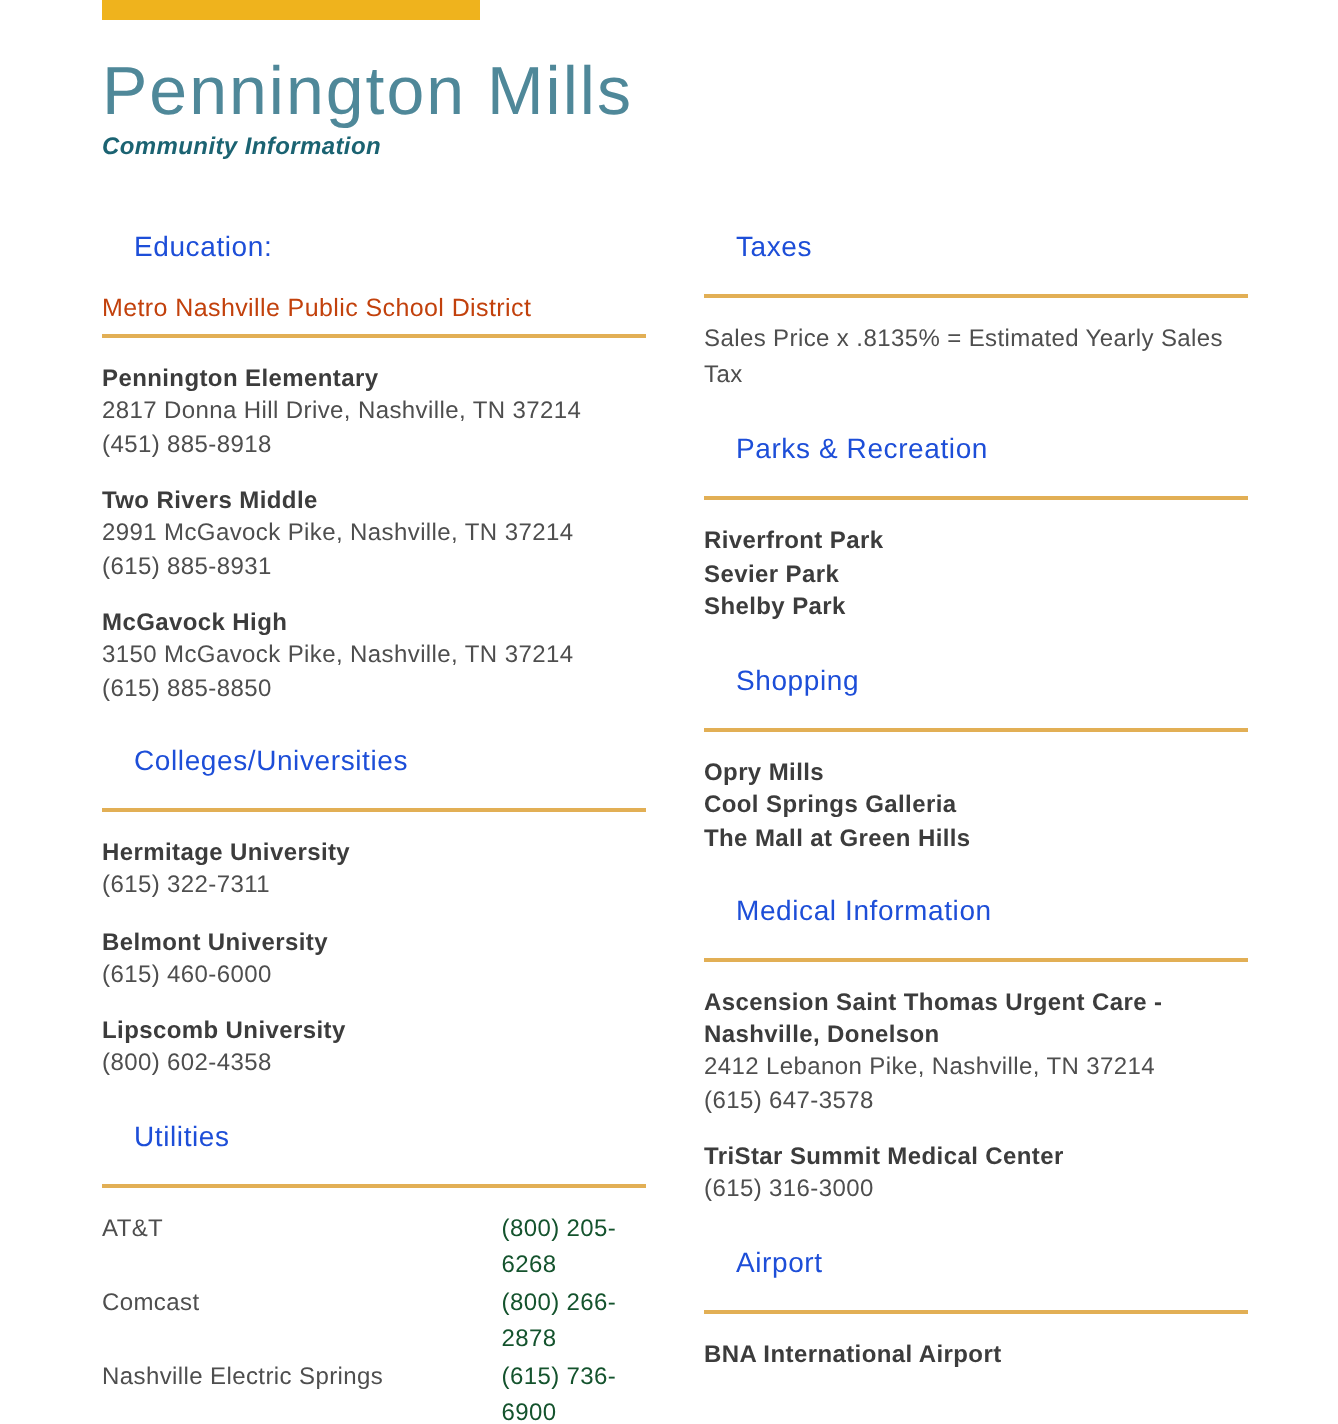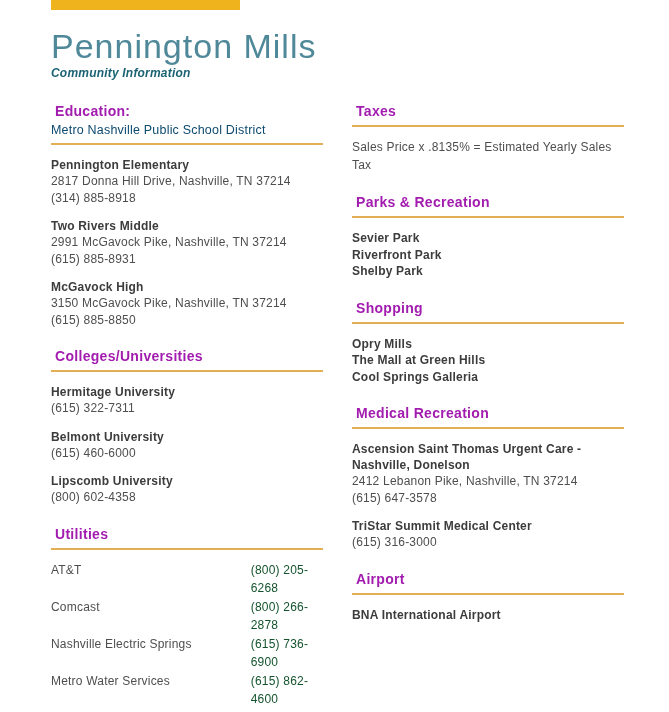--- a/index.html
+++ b/index.html
@@ -32,28 +32,28 @@
   }
 
   .columns {
     display: flex; gap: 29px;
     margin: 19px 0 0 51px;
   }
   .col { width: 272px; }
 
   .sec { margin-bottom: 20px; }
   .sec-heading {
-    margin: 4px;
-    font-size: 14px; font-weight: bold;
-    color: #a21caf; letter-spacing: .3px;
+    margin: 16px;
+    font-size: 14px; font-weight: normal;
+    color: #1d4ed8; letter-spacing: .3px;
   }
   .rule { height: 0; border-bottom: 2px solid #E2AF55; margin-top: 6px; }
   .district {
     margin-top: 4px;
-    font-size: 12.5px; color: #0c4a6e; letter-spacing: .2px;
+    font-size: 12.5px; color: #c2410c; letter-spacing: .2px;
   }
 
   .entry { margin-top: 12px; }
   .entry-name {
     font-size: 12px; font-weight: bold; color: #3C3C3C;
     line-height: 16px; letter-spacing: .2px;
   }
   .entry-line {
     font-size: 12px; color: #4E4E4E;
     line-height: 16.5px; letter-spacing: .2px;
@@ -99,21 +99,21 @@
     <div class="col">
 
       <section class="sec">
         <h2 class="sec-heading">Education:</h2>
         <div class="district">Metro Nashville Public School District</div>
         <div class="rule"></div>
 
         <div class="entry">
           <div class="entry-name">Pennington Elementary</div>
           <div class="entry-line">2817 Donna Hill Drive, Nashville, TN 37214</div>
-          <div class="entry-line">(314) 885-8918</div>
+          <div class="entry-line">(451) 885-8918</div>
         </div>
         <div class="entry">
           <div class="entry-name">Two Rivers Middle</div>
           <div class="entry-line">2991 McGavock Pike, Nashville, TN 37214</div>
           <div class="entry-line">(615) 885-8931</div>
         </div>
         <div class="entry">
           <div class="entry-name">McGavock High</div>
           <div class="entry-line">3150 McGavock Pike, Nashville, TN 37214</div>
           <div class="entry-line">(615) 885-8850</div>
@@ -172,38 +172,38 @@
         <div class="rule"></div>
         <div class="plain-block">
           <div class="plain-line">Sales Price x .8135% = Estimated Yearly Sales Tax</div>
         </div>
       </section>
 
       <section class="sec">
         <h2 class="sec-heading">Parks &amp; Recreation</h2>
         <div class="rule"></div>
         <div class="bold-list">
+          <div class="bold-item">Riverfront Park</div>
           <div class="bold-item">Sevier Park</div>
-          <div class="bold-item">Riverfront Park</div>
           <div class="bold-item">Shelby Park</div>
         </div>
       </section>
 
       <section class="sec">
         <h2 class="sec-heading">Shopping</h2>
         <div class="rule"></div>
         <div class="bold-list">
           <div class="bold-item">Opry Mills</div>
+          <div class="bold-item">Cool Springs Galleria</div>
           <div class="bold-item">The Mall at Green Hills</div>
-          <div class="bold-item">Cool Springs Galleria</div>
-        </div>
-      </section>
-
-      <section class="sec">
-        <h2 class="sec-heading">Medical Recreation</h2>
+        </div>
+      </section>
+
+      <section class="sec">
+        <h2 class="sec-heading">Medical Information</h2>
         <div class="rule"></div>
 
         <div class="entry">
           <div class="entry-name">Ascension Saint Thomas Urgent Care - Nashville, Donelson</div>
           <div class="entry-line">2412 Lebanon Pike, Nashville, TN 37214</div>
           <div class="entry-line">(615) 647-3578</div>
         </div>
         <div class="entry">
           <div class="entry-name">TriStar Summit Medical Center</div>
           <div class="entry-line">(615) 316-3000</div>

